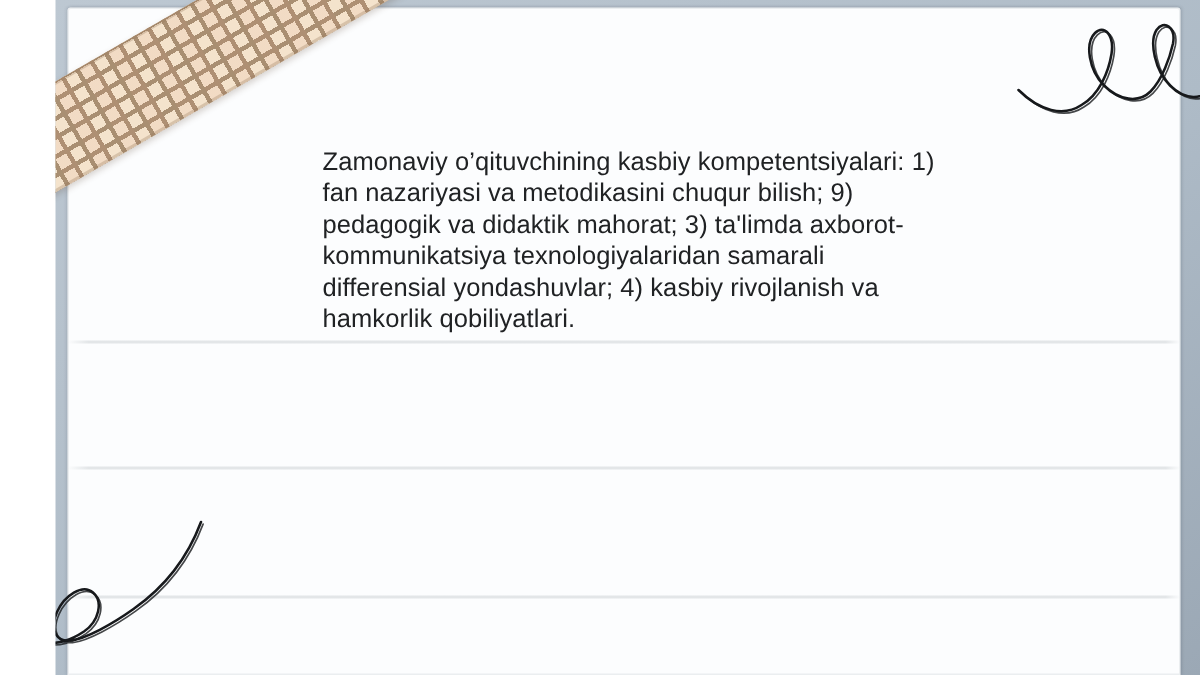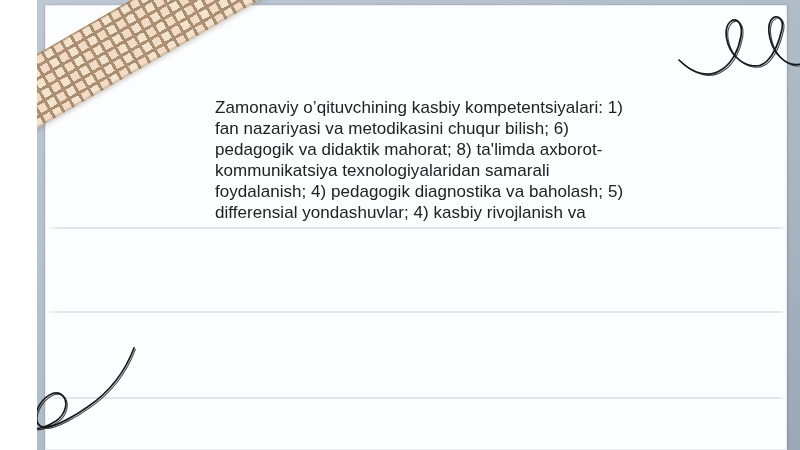--- a/index.html
+++ b/index.html
@@ -85,25 +85,25 @@
 <div class="slide">
 
   <div class="paper"></div>
 
   <div class="rule-line rule-1"></div>
   <div class="rule-line rule-2"></div>
   <div class="rule-line rule-3"></div>
 
   <div class="text-block">
     <div class="text-line">Zamonaviy o’qituvchining kasbiy kompetentsiyalari: 1)</div>
-    <div class="text-line">fan nazariyasi va metodikasini chuqur bilish; 6)</div>
-    <div class="text-line">pedagogik va didaktik mahorat; 8) ta'limda axborot-</div>
+    <div class="text-line">fan nazariyasi va metodikasini chuqur bilish; 9)</div>
+    <div class="text-line">pedagogik va didaktik mahorat; 3) ta'limda axborot-</div>
     <div class="text-line">kommunikatsiya texnologiyalaridan samarali</div>
-    <div class="text-line">foydalanish; 4) pedagogik diagnostika va baholash; 5)</div>
     <div class="text-line">differensial yondashuvlar; 4) kasbiy rivojlanish va</div>
+    <div class="text-line">hamkorlik qobiliyatlari.</div>
   </div>
 
   <div class="ribbon"></div>
 
   <svg class="scribble scribble-top-right" width="162" height="68" viewBox="0 0 162 68">
     <path class="main" d="M 2 50
       C 16 64 32 68 44 60
       C 56 53 62 38 64 26
       C 66 13 59 6 53 12
       C 46 19 49 37 59 47

